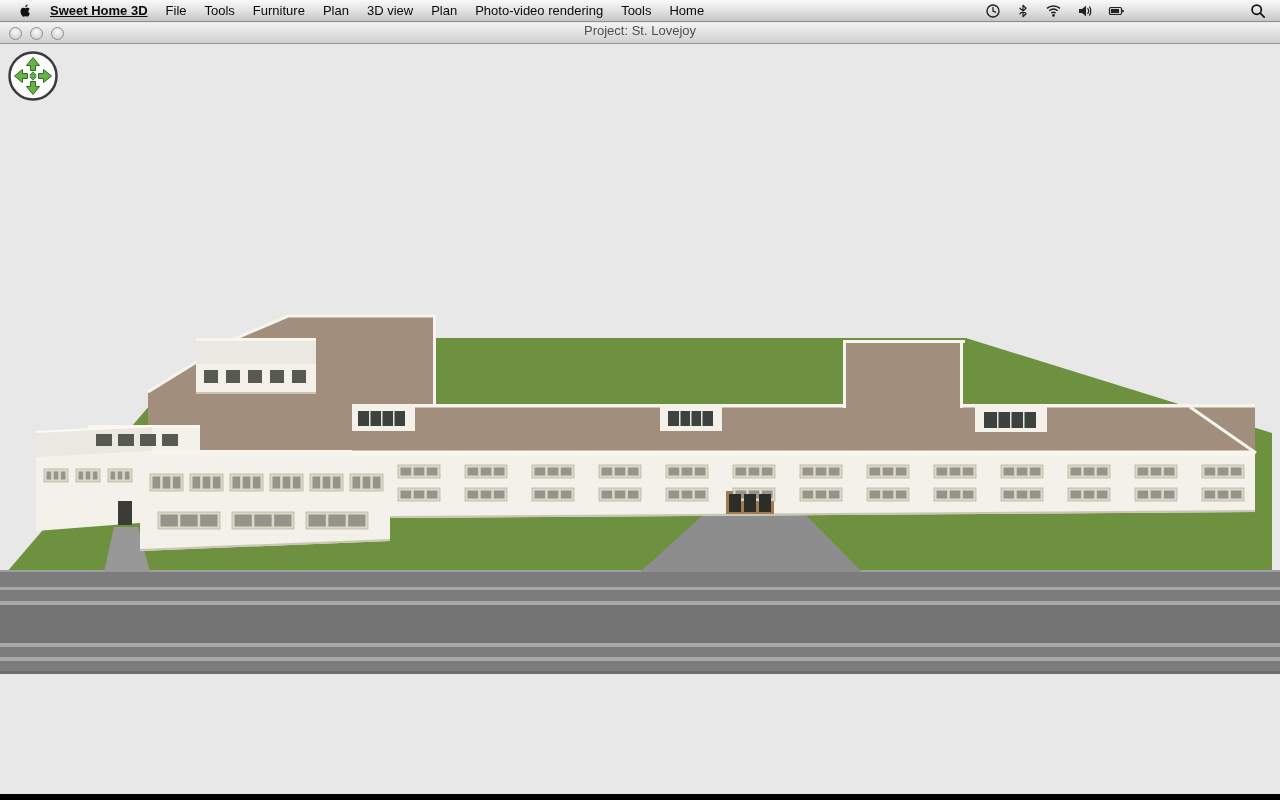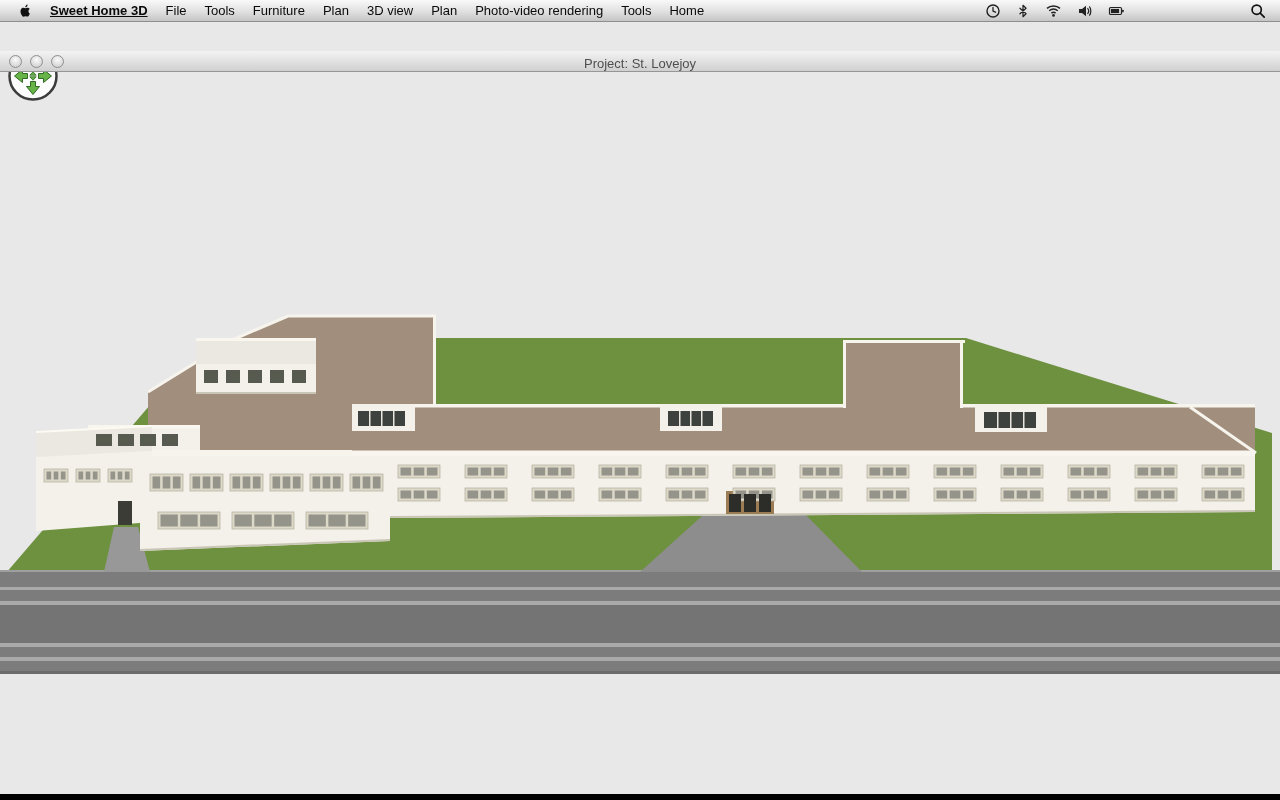--- a/index.html
+++ b/index.html
@@ -21,21 +21,21 @@
   .app-name { font-weight: 700; padding: 0 9px; line-height: 22px; white-space: nowrap; text-decoration: underline; }
   .menu-item { padding: 0 9px; line-height: 22px; white-space: nowrap; }
   .status { margin-left: auto; display: flex; align-items: center; gap: 15px; }
   .status .icon { display: flex; align-items: center; }
   .spotlight { margin-left: 110px; margin-right: 4px; }
   
   .titlebar {
     position: absolute; top: 23px; left: 0; width: 100%; height: 21px;
     background: linear-gradient(#f3f3f3, #d0d0d0);
     border-bottom: 1px solid #969696;
-    display: flex; align-items: flex-end; z-index: 4; margin-top: 28px;
+    display: flex; align-items: flex-start; z-index: 4;
   }
   .controls { position: absolute; left: 9px; top: 4px; display: flex; gap: 8px; }
   .control {
     width: 13px; height: 13px; border-radius: 50%;
     background: radial-gradient(circle at 50% 35%, #fbfbfb, #c7c7c7);
     border: 1px solid #8f8f8f;
   }
   .wtitle { width: 100%; text-align: center; font-size: 13px; color: #4f4f4f; }
   
   .view { position: absolute; top: 45px; left: 0; width: 1280px; height: 749px; background: #e8e8e8; }

